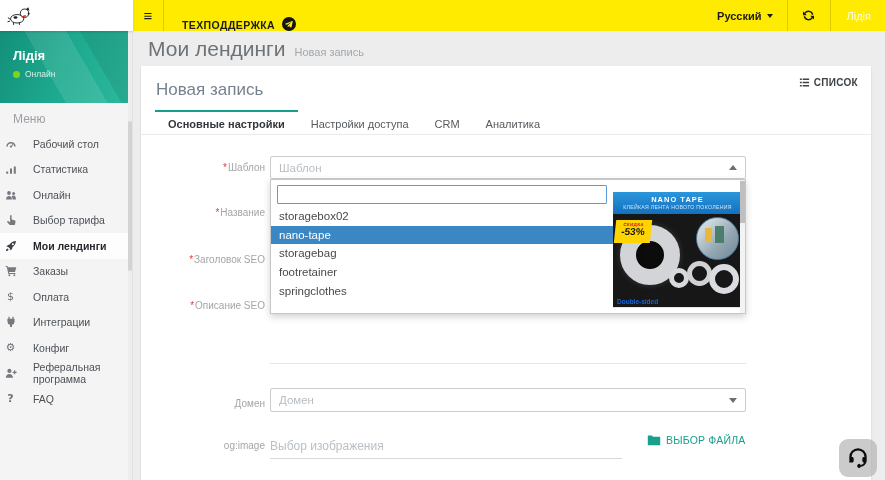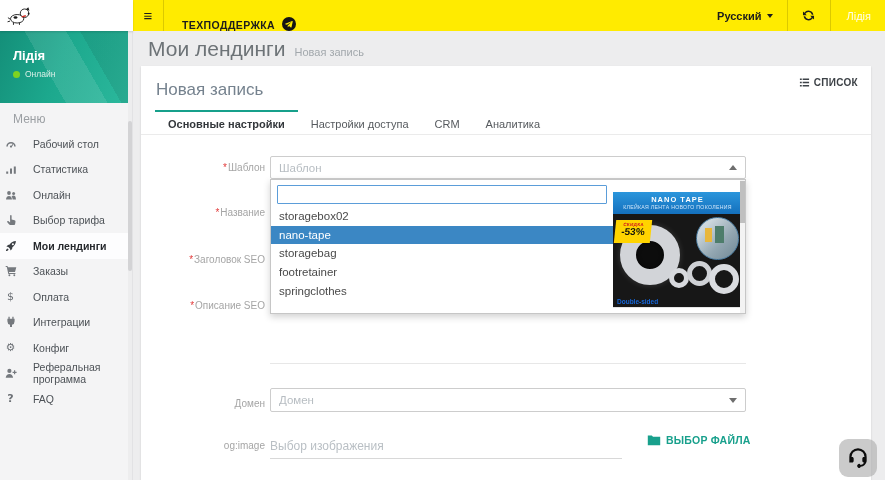--- a/index.html
+++ b/index.html
@@ -106,21 +106,21 @@
   .pv-footer { height:20px; background:#fff; border-top:1px solid #e4e4e4; display:flex; align-items:center; gap:4px; padding:0 6px; }
   .pv-check { font-family:"DejaVu Sans",sans-serif; font-size:8px; color:#f5a623; }
   .pv-feature { font-size:5.8px; color:#6f6f6f; }
 
   .form-divider { position:absolute; left:129px; top:297px; width:476px; height:1px; background:#e7e7e7; }
 
   .og-input { position:absolute; left:129px; top:362px; width:352px; height:25px; border:none; border-bottom:1px solid #d8d8d8;
               font-size:12px; color:#0c4a6e; outline:none; font-family:inherit; background:transparent;margin-top:6px; }
   .og-input::placeholder { color:#b9bfc4; }
   .file-btn { position:absolute; left:506px; top:368px; display:flex; align-items:center; gap:5px; cursor:pointer; color:#18a08c; }
-  .file-btn-label { font-size:10.5px; font-weight:bold; letter-spacing:.2px; }
+  .file-btn-label { font-size:10.5px; font-weight:normal; letter-spacing:.2px; }
 
   
   .chat-widget { position:absolute; right:8px; bottom:3px; width:38px; height:38px; border-radius:9px;
                  background:rgba(175,175,175,.65); display:flex; align-items:center; justify-content:center; cursor:pointer; z-index:40; }
 </style>
 </head>
 <body>
 
 <div class="logo-box">
   <span class="ico">

